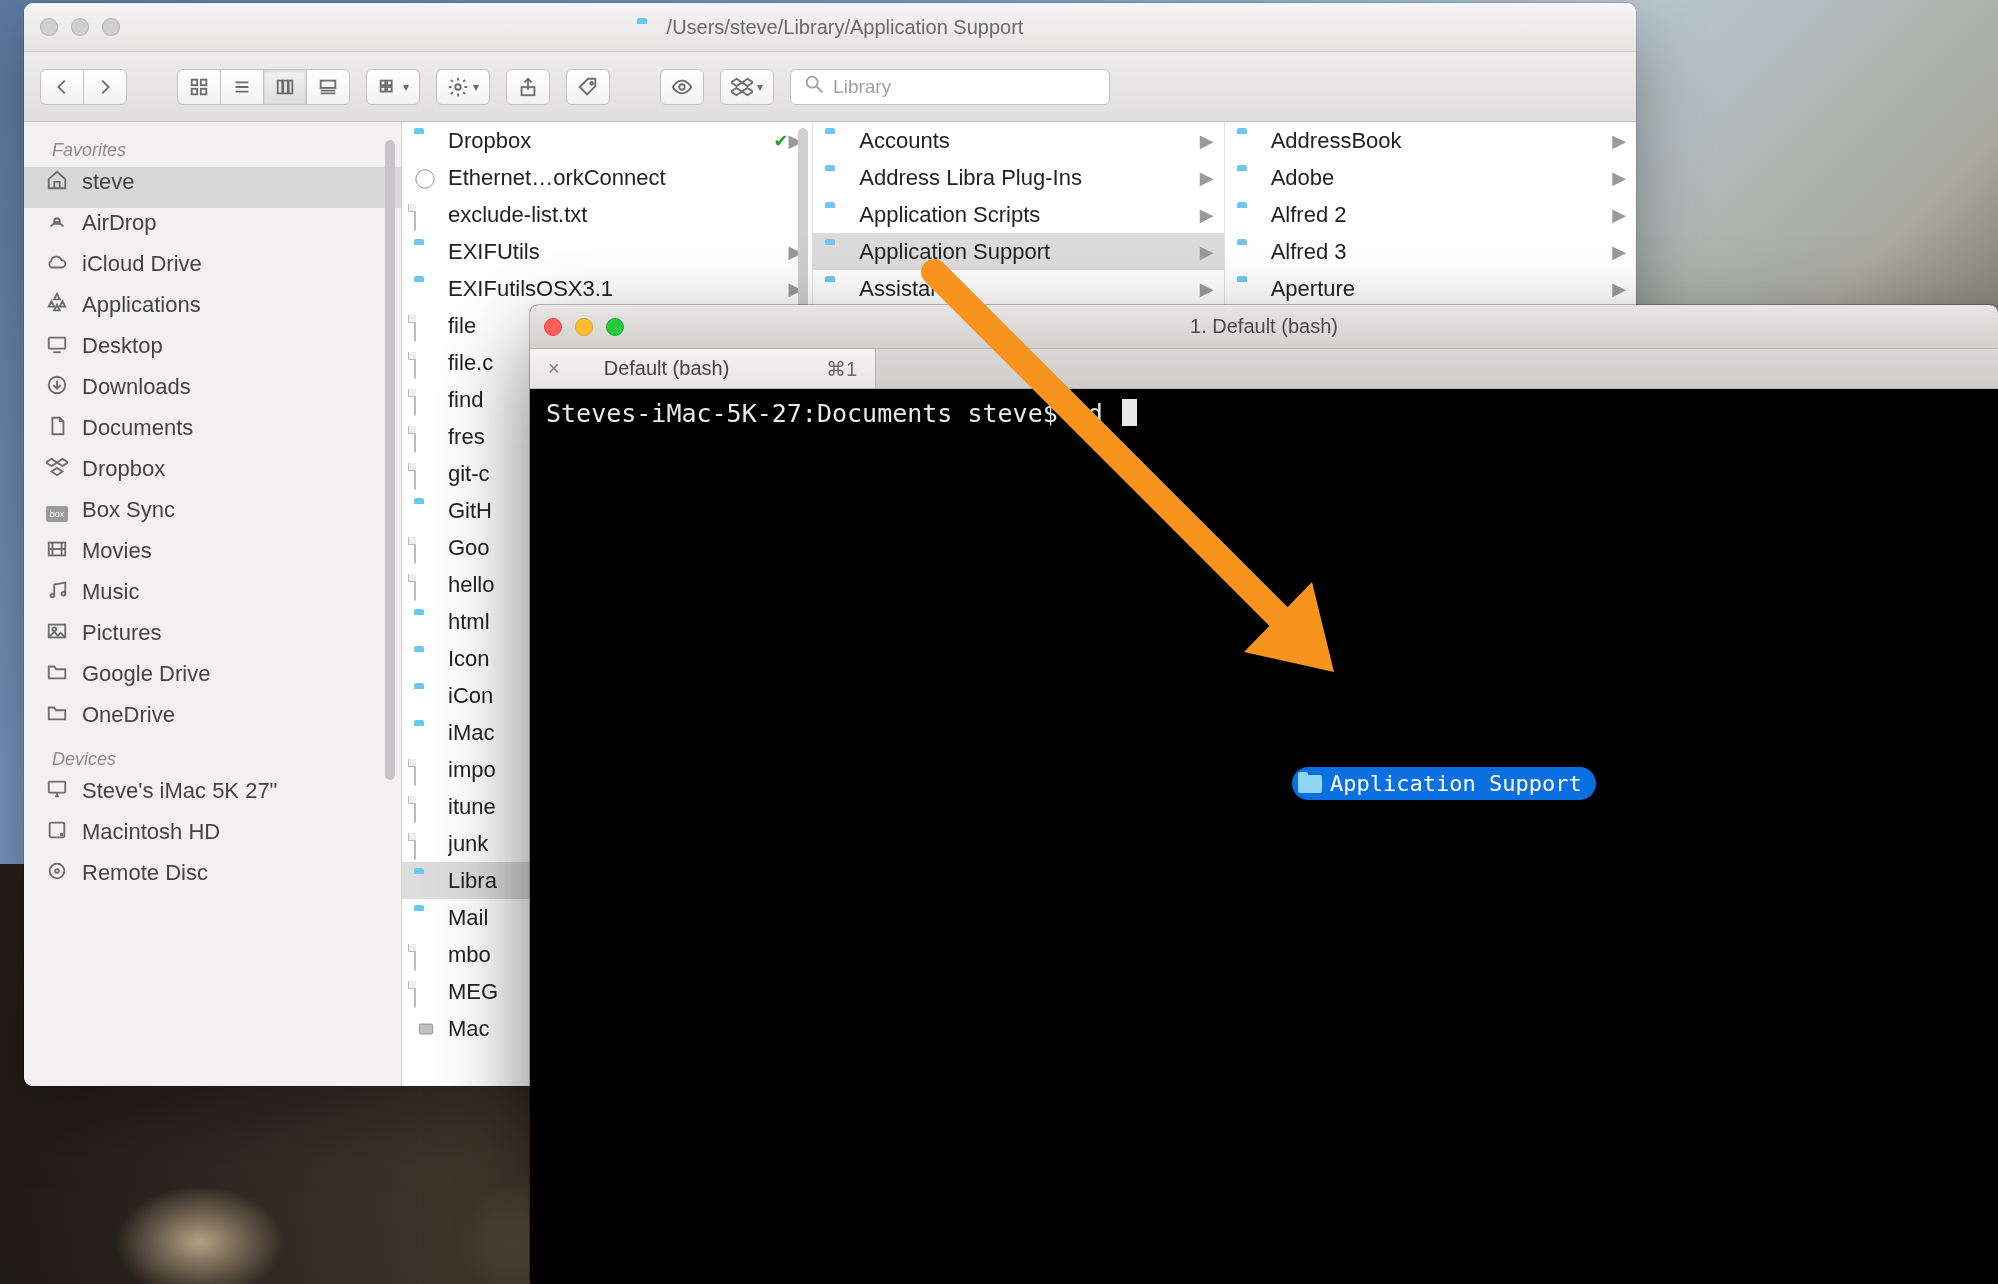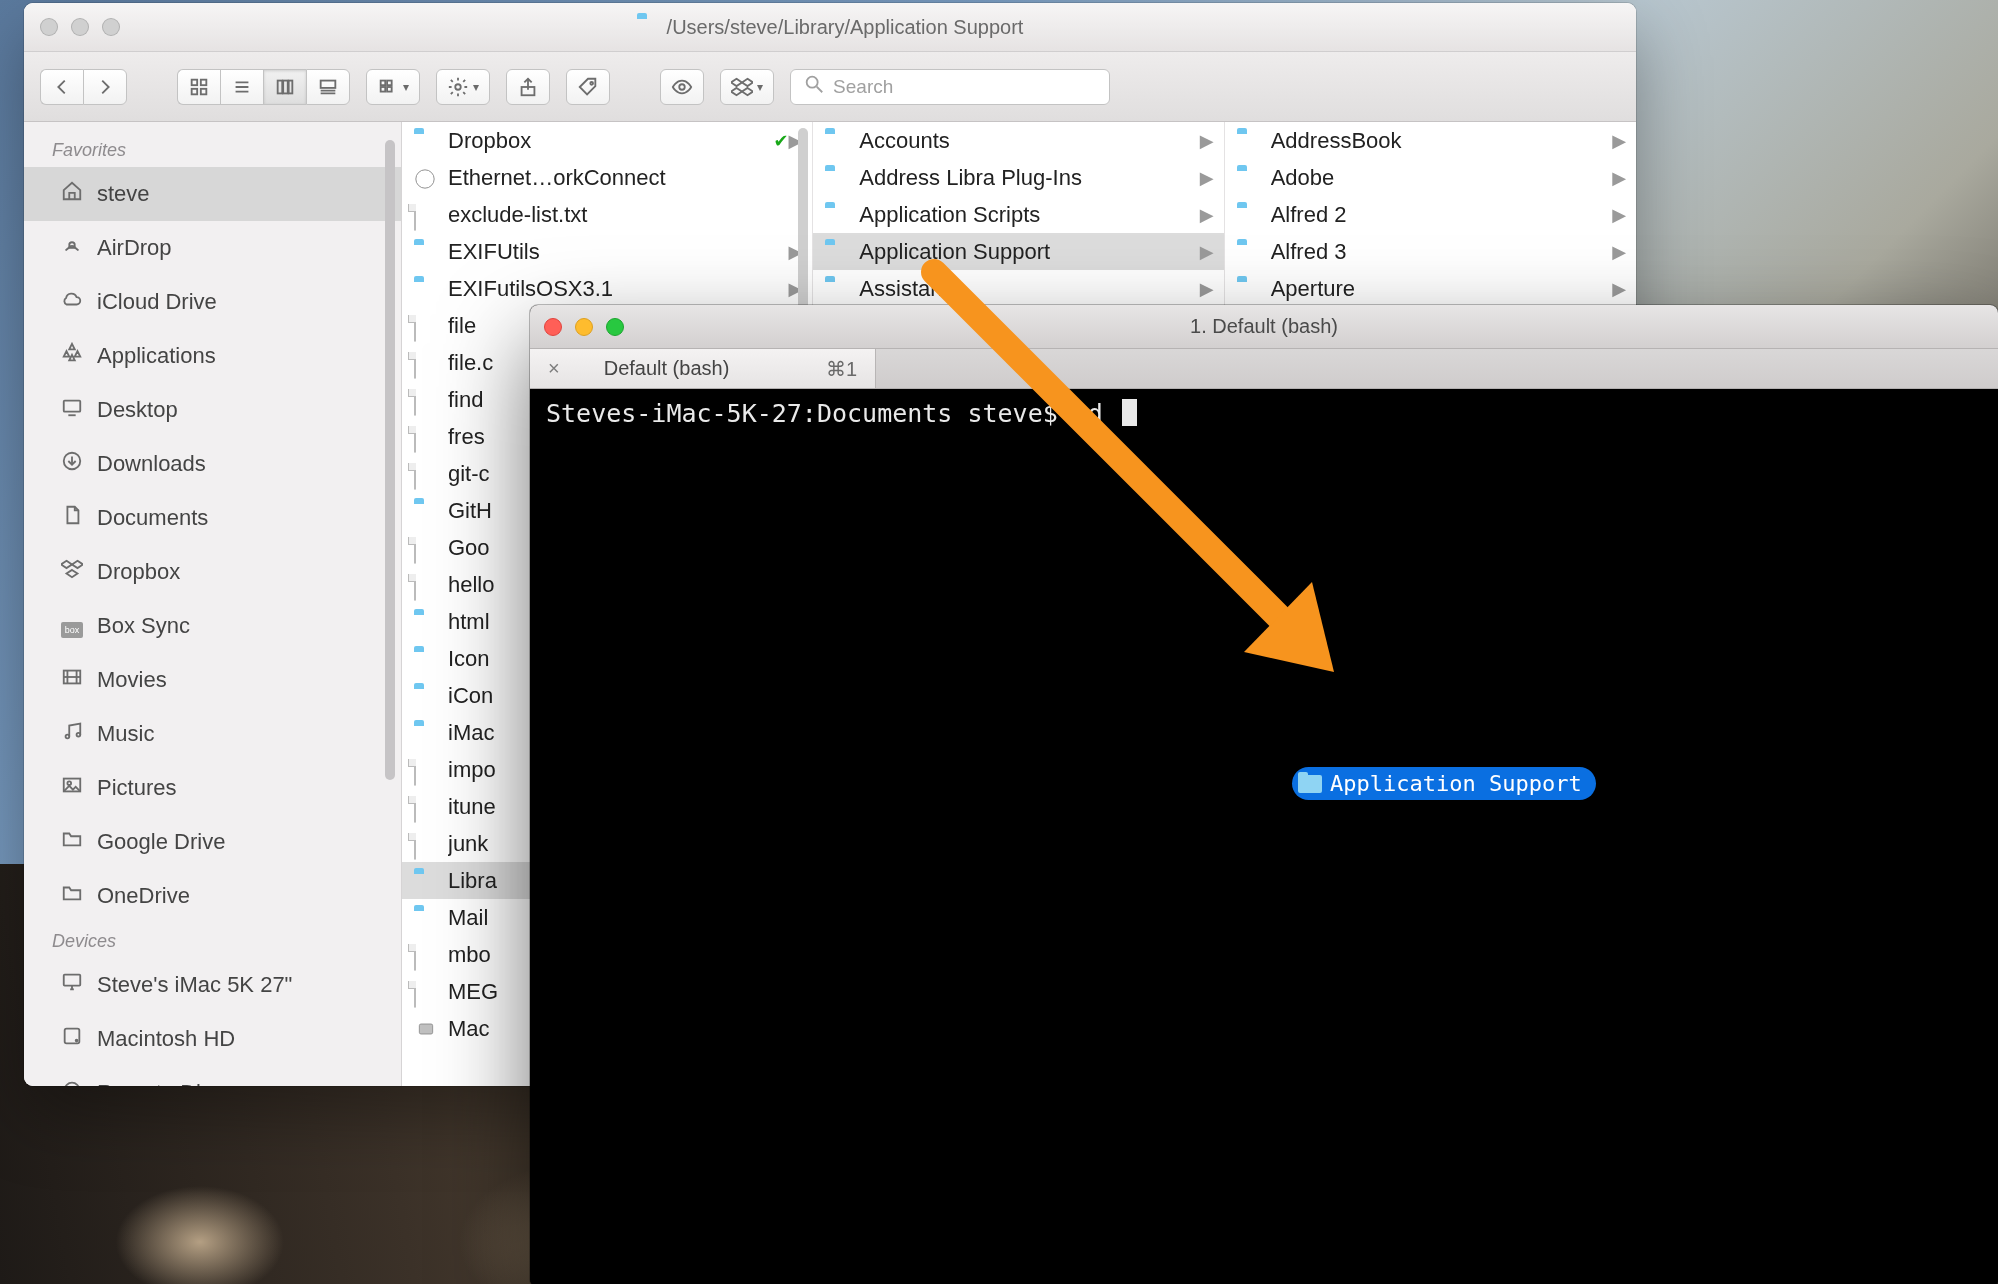--- a/index.html
+++ b/index.html
@@ -27,21 +27,21 @@
     box-shadow:0 28px 70px rgba(0,0,0,.35), 0 0 0 1px rgba(0,0,0,.12);
     display:flex; flex-direction:column; overflow:hidden;
   }
   .finder-titlebar {
     height:49px; display:flex; align-items:center; justify-content:center;
     position:relative; background:linear-gradient(#f6f5f5,#e6e3e3);
     border-bottom:1px solid #d0cecf;
   }
   .traffic-lights { position:absolute; left:16px; top:15px; display:flex; gap:13px; }
   .tl { width:18px; height:18px; border-radius:50%; border:1px solid rgba(0,0,0,.15); background:#d0d0d0; }
-  .finder-title { display:flex; align-items:flex-start; gap:8px; color:#6a6a6a; font-size:20px; }
+  .finder-title { display:flex; align-items:flex-end; gap:8px; color:#6a6a6a; font-size:20px; }
   .folder-proxy-icon { width:22px; height:18px; }
 
   .finder-toolbar {
     height:70px; background:linear-gradient(#eeecec,#e0dede);
     border-bottom:1px solid #c6c3c4; display:flex; align-items:center;
     padding:0 16px; gap:16px;
   }
   .tb-group { display:flex; }
   .tb-btn {
     height:36px; min-width:40px; padding:0 10px;
@@ -64,22 +64,22 @@
 
   .finder-body { flex:1; display:flex; min-height:0; }
   .finder-sidebar {
     width:378px; background:#f2f0f1; border-right:1px solid #d6d4d5;
     padding:10px 0; overflow:hidden; position:relative;
   }
   .sb-section-title {
     color:#8e8b8e; font-size:18px; padding:8px 24px 6px 28px;font-style:italic;
   }
   .sb-item {
-    display:flex; align-items:center; gap:12px; padding:2px 20px 2px 35px;
-    font-size:22px; color:#444; height:54px;
+    display:flex; gap:12px; padding:2px 20px 2px 20px;
+    font-size:22px; color:#444; height:41px;
   }
   .sb-item.selected { background:#d7d7d7; }
   .sb-item .ic { width:26px; text-align:center; color:#7f7f7f; font-size:22px; }
   .sb-scroll { position:absolute; top:18px; right:6px; width:10px; height:640px; background:#c6c4c6; border-radius:5px; }
 
   .finder-columns { flex:1; display:flex; min-width:0; background:#fff; }
   .fcol {
     width:416px; border-right:1px solid #e4e2e3; overflow:hidden; position:relative;
   }
   .fcol:last-child { border-right:none; }
@@ -285,21 +285,21 @@
       <span style="font-size:12px;margin-left:4px;">▾</span>
     </div>
 
     <div class="tb-search">
       <span class="mag">
         <svg class="svg-icon" style="stroke:#a0a0a0" viewBox="0 0 24 24">
             <circle cx="10" cy="10" r="6"></circle>
             <line x1="15" y1="15" x2="21" y2="21"></line>
           </svg>
       </span>
-      <span>Search</span>
+      <span>Library</span>
     </div>
   </div>
 
   <div class="finder-body">
     <div class="finder-sidebar">
       <div class="sb-scroll"></div>
       <div id="sidebar-content">
           <div class="sb-section-title">Favorites</div>
           <div class="sb-item selected">
             <span class="ic"><svg class="svg-icon" viewBox="0 0 24 24">

